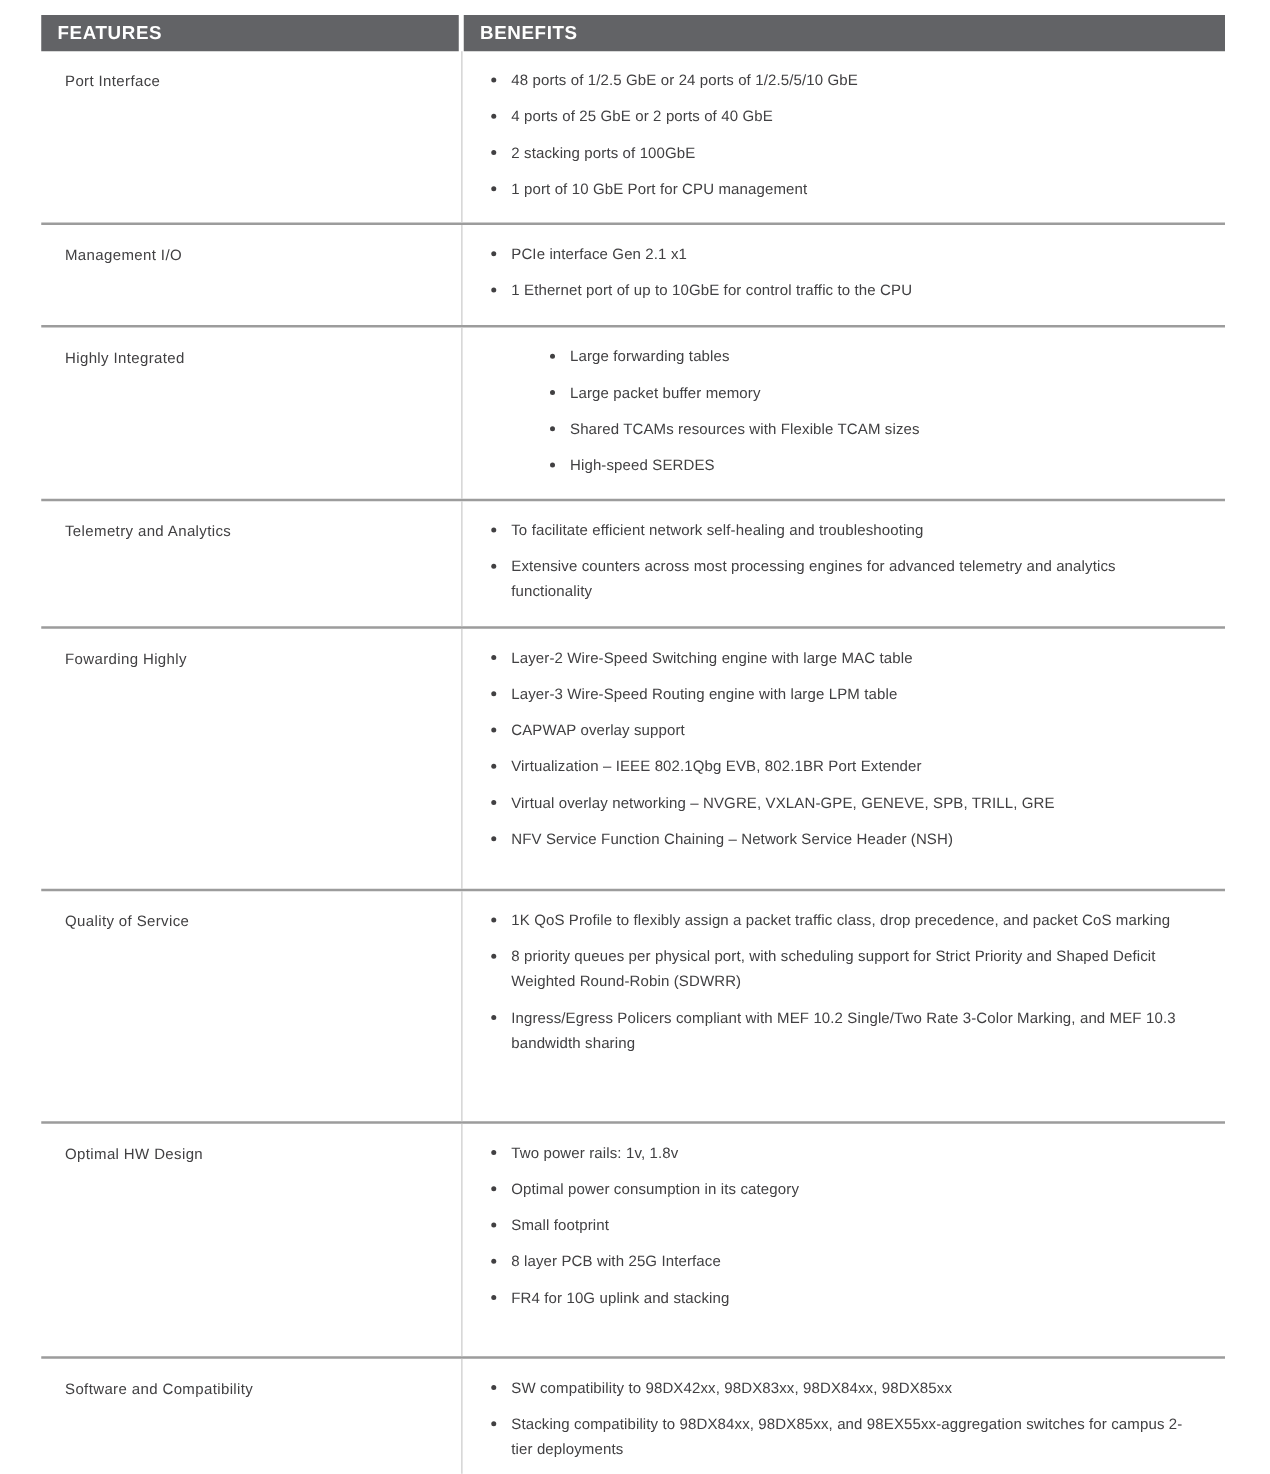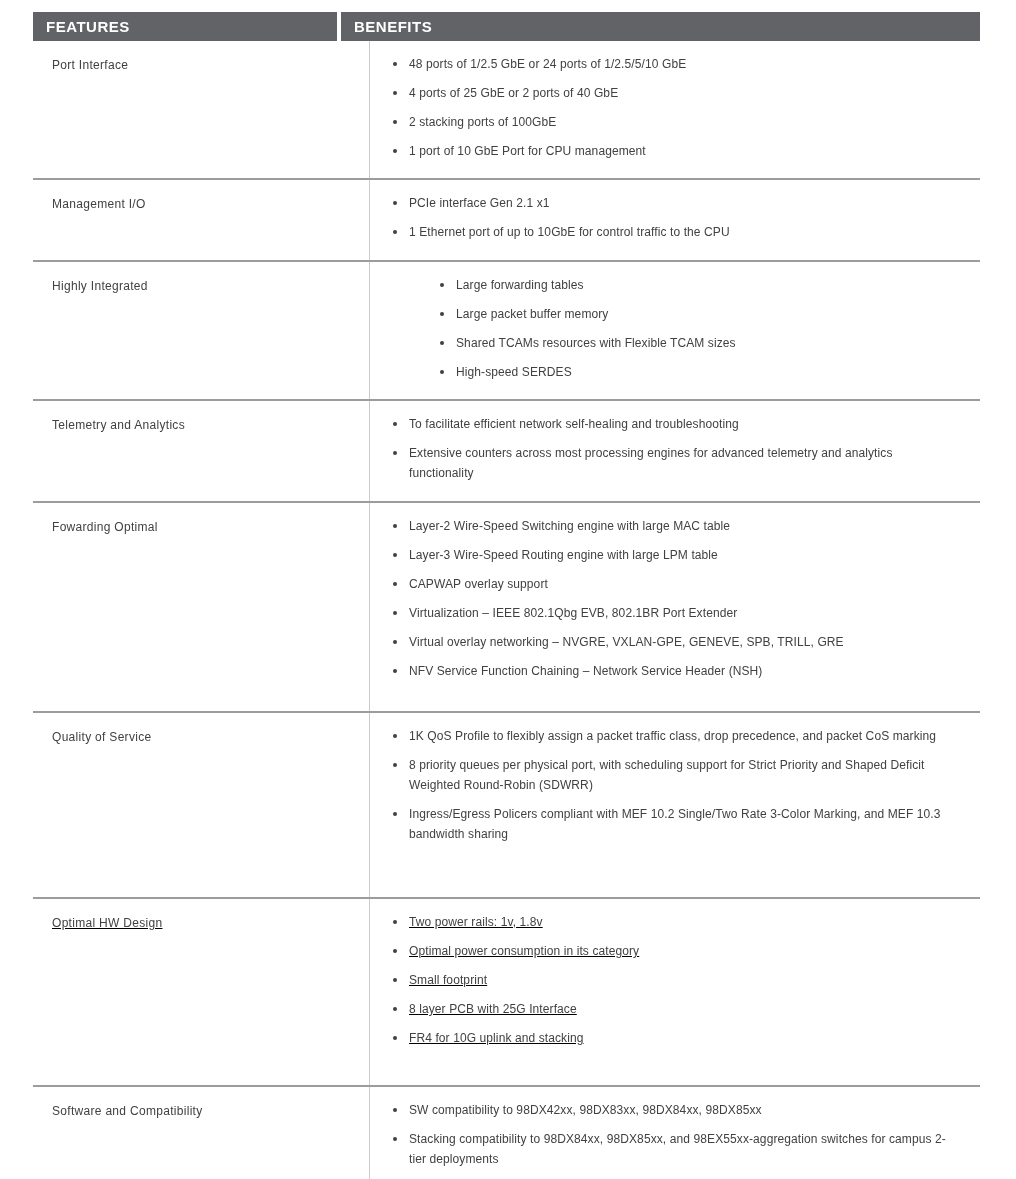--- a/index.html
+++ b/index.html
@@ -34,39 +34,39 @@
     background: #626366;
     color: #ffffff;
     font-size: 15px;
     font-weight: bold;
     letter-spacing: 0.5px;
     line-height: 29px;
     box-sizing: border-box;
     padding-left: 13px;
   }
   .th-features {
-    width: 304px;
+    width: 334px;
     margin-right: 4px;
   }
   .th-benefits {
     flex: 1;
   }
   
   .row {
     display: flex;
     border-top: 2px solid #9c9c9c;
   }
   .row:first-child { border-top: none; }
   .row:nth-child(1) { min-height: 137px; }
   .row:nth-child(2) { min-height: 80px;  }
   .row:nth-child(3) { min-height: 131px; gap: 47px; }
   .row:nth-child(4) { min-height: 100px; justify-content: flex-end; }
   .row:nth-child(5) { min-height: 208px; }
   .row:nth-child(6) { min-height: 184px; }
-  .row:nth-child(7) { min-height: 186px; text-decoration: underline; }
+  .row:nth-child(7) { min-height: 186px; }
   .row:nth-child(8) { min-height: 90px;  }
   .cell-f {
     width: 337px;
     flex: 0 0 337px;
     box-sizing: border-box;
     border-right: 1px solid #cbcbcb;
     padding: 17px 12px 0 19px;
     font-size: 12px;
     color: #414042;
     letter-spacing: 0.3px;
@@ -182,21 +182,21 @@
                 <span class="btxt">To facilitate efficient network self-healing and troubleshooting</span>
               </li>
               <li>
                 <span class="dot"></span>
                 <span class="btxt">Extensive counters across most processing engines for advanced telemetry and analytics functionality</span>
               </li>
             </ul>
           </div>
         </div>
         <div class="row">
-          <div class="cell-f">Fowarding Optimal</div>
+          <div class="cell-f">Fowarding Highly</div>
           <div class="cell-b">
             <ul class="bullets">
               <li>
                 <span class="dot"></span>
                 <span class="btxt">Layer-2 Wire-Speed Switching engine with large MAC table</span>
               </li>
               <li>
                 <span class="dot"></span>
                 <span class="btxt">Layer-3 Wire-Speed Routing engine with large LPM table</span>
               </li>

